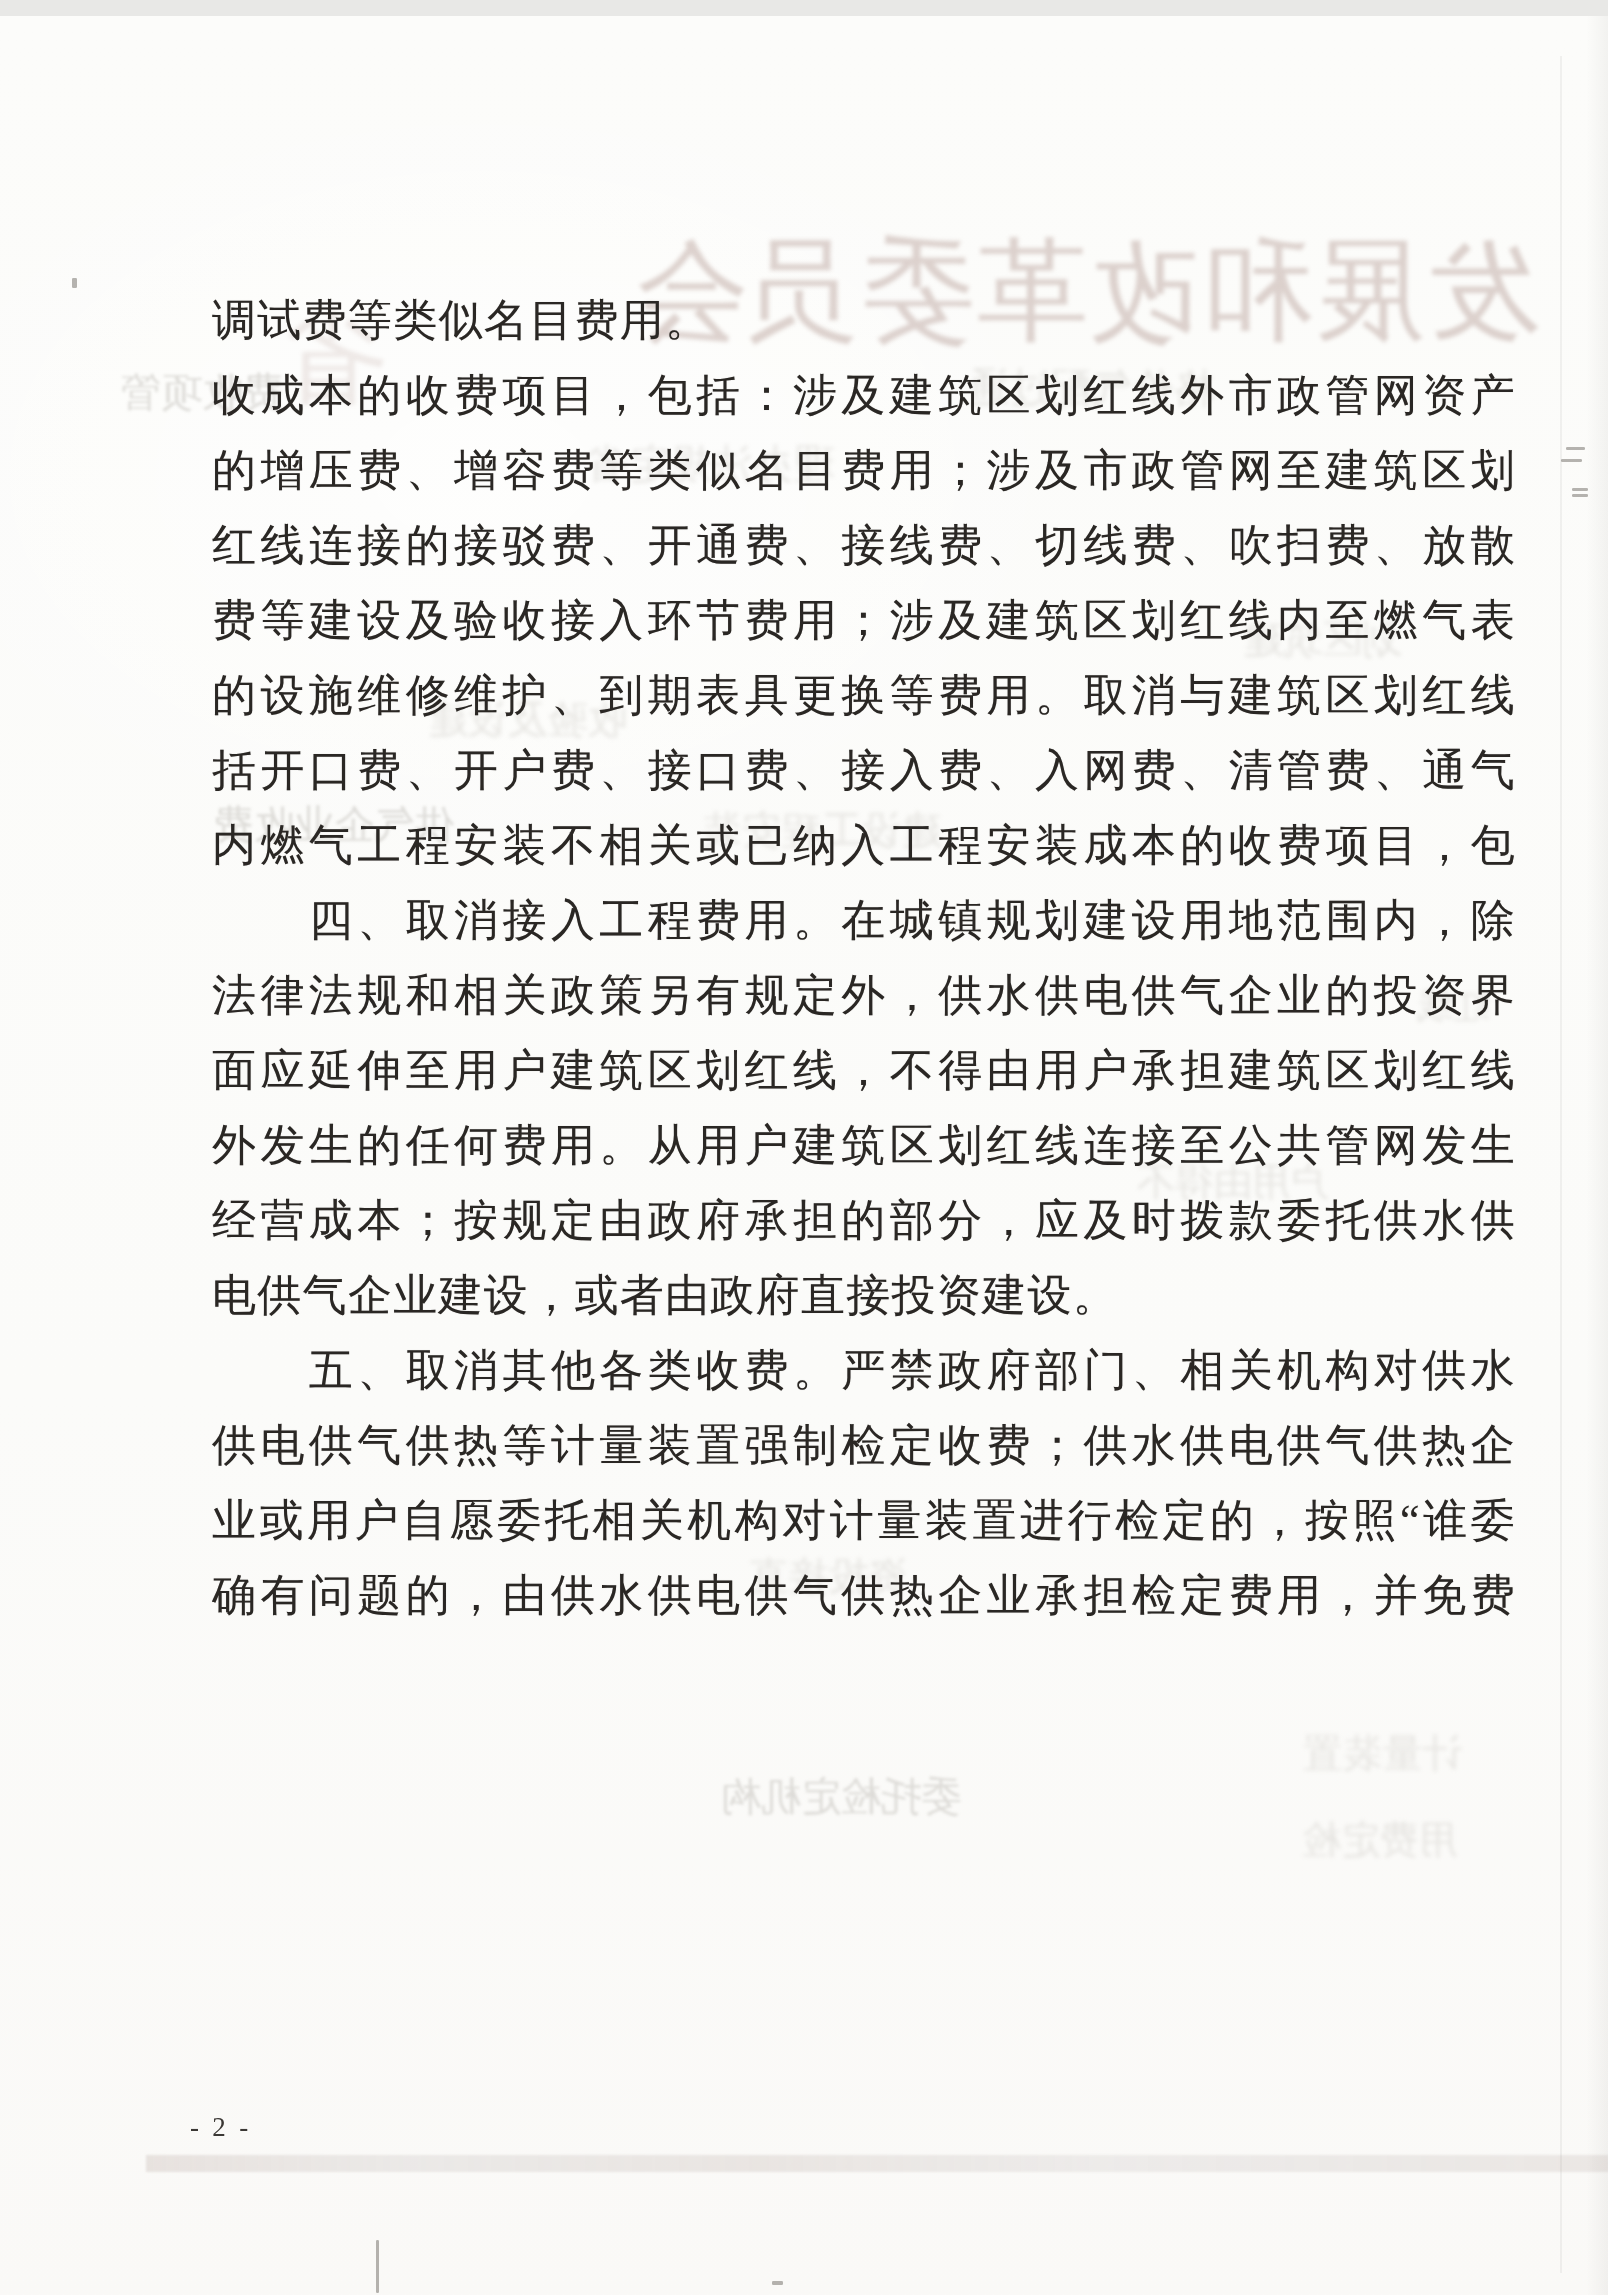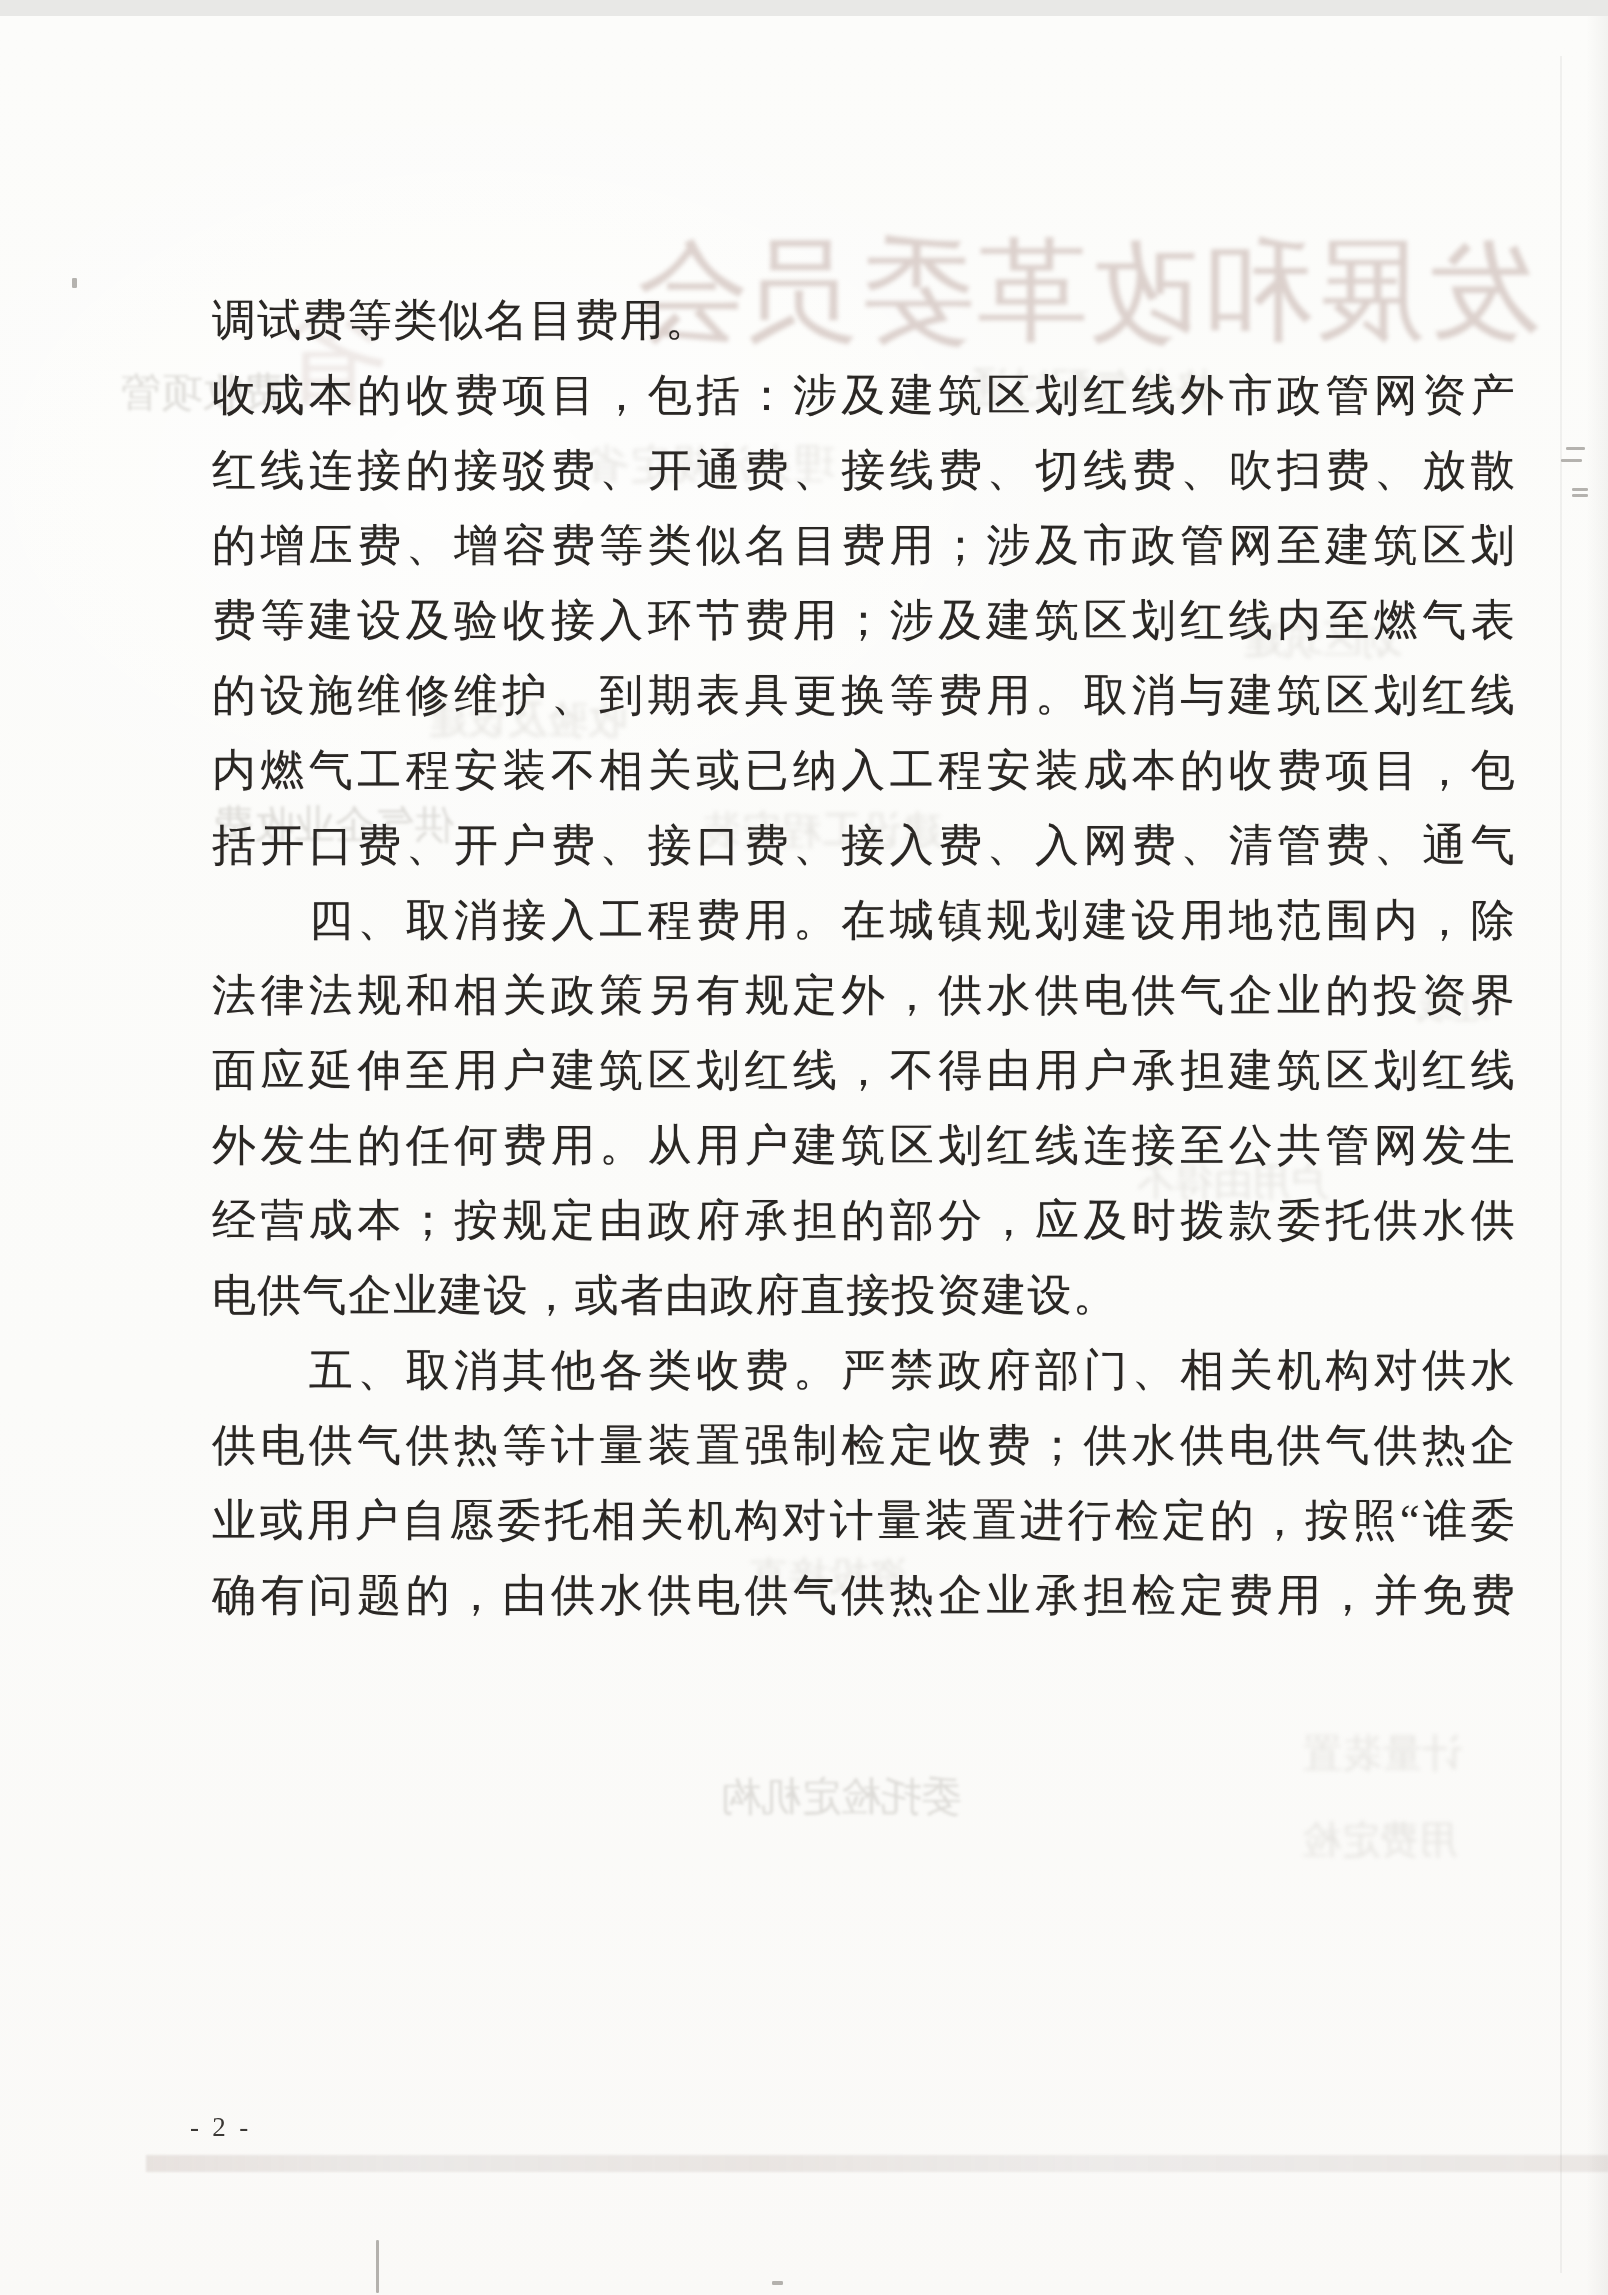--- a/index.html
+++ b/index.html
@@ -99,26 +99,26 @@
         <div class="speck" style="left: 1572px; top: 472px; width: 16px; height: 2.7px;"></div>
         <div class="speck" style="left: 1572px; top: 478px; width: 16px; height: 2.7px;"></div>
         <div class="speck" style="left: 376px; top: 2224px; width: 2.7px; height: 53px;"></div>
         <div class="speck" style="left: 772px; top: 2265px; width: 10.7px; height: 4px;"></div>
       </div>
   </div>
 
   <main id="textblock" class="textblock">
       <div class="line short">调试费等类似名目费用。</div>
       <div class="line">收成本的收费项目，包括：涉及建筑区划红线外市政管网资产</div>
+      <div class="line">的增压费、增容费等类似名目费用；涉及市政管网至建筑区划</div>
       <div class="line">红线连接的接驳费、开通费、接线费、切线费、吹扫费、放散</div>
-      <div class="line">的增压费、增容费等类似名目费用；涉及市政管网至建筑区划</div>
       <div class="line">费等建设及验收接入环节费用；涉及建筑区划红线内至燃气表</div>
       <div class="line">的设施维修维护、到期表具更换等费用。取消与建筑区划红线</div>
+      <div class="line">括开口费、开户费、接口费、接入费、入网费、清管费、通气</div>
       <div class="line">内燃气工程安装不相关或已纳入工程安装成本的收费项目，包</div>
-      <div class="line">括开口费、开户费、接口费、接入费、入网费、清管费、通气</div>
       <div class="line">　　四、取消接入工程费用。在城镇规划建设用地范围内，除</div>
       <div class="line">法律法规和相关政策另有规定外，供水供电供气企业的投资界</div>
       <div class="line">面应延伸至用户建筑区划红线，不得由用户承担建筑区划红线</div>
       <div class="line">外发生的任何费用。从用户建筑区划红线连接至公共管网发生</div>
       <div class="line">经营成本；按规定由政府承担的部分，应及时拨款委托供水供</div>
       <div class="line short">电供气企业建设，或者由政府直接投资建设。</div>
       <div class="line">　　五、取消其他各类收费。严禁政府部门、相关机构对供水</div>
       <div class="line">供电供气供热等计量装置强制检定收费；供水供电供气供热企</div>
       <div class="line">业或用户自愿委托相关机构对计量装置进行检定的，按照“谁委</div>
       <div class="line">确有问题的，由供水供电供气供热企业承担检定费用，并免费</div>

